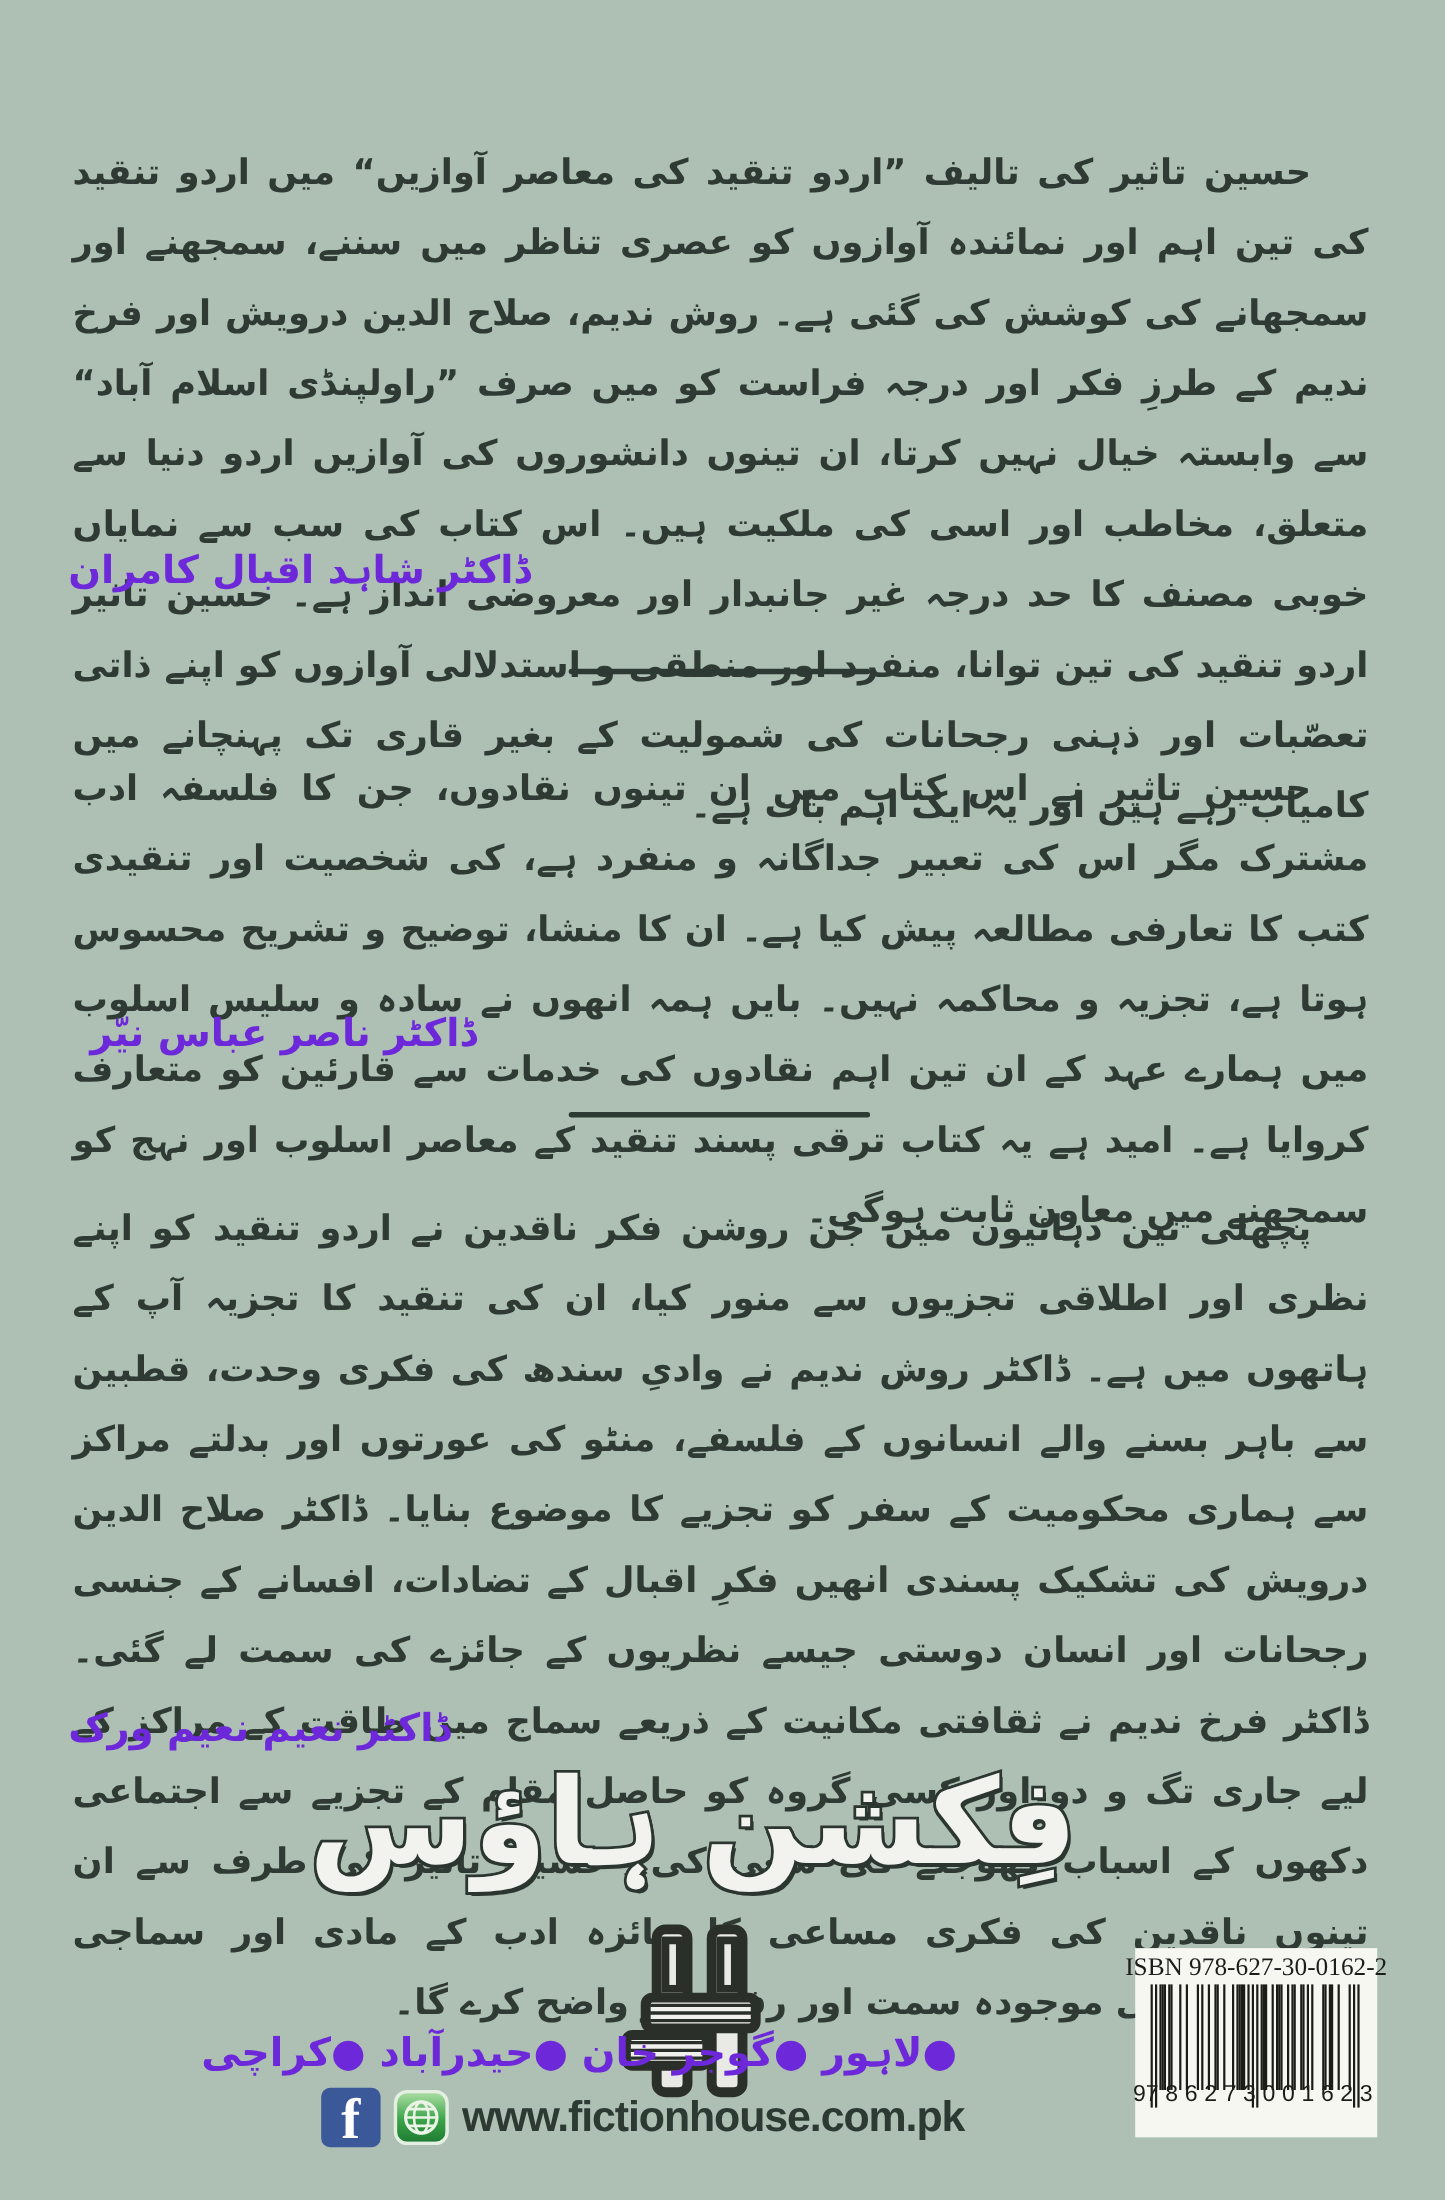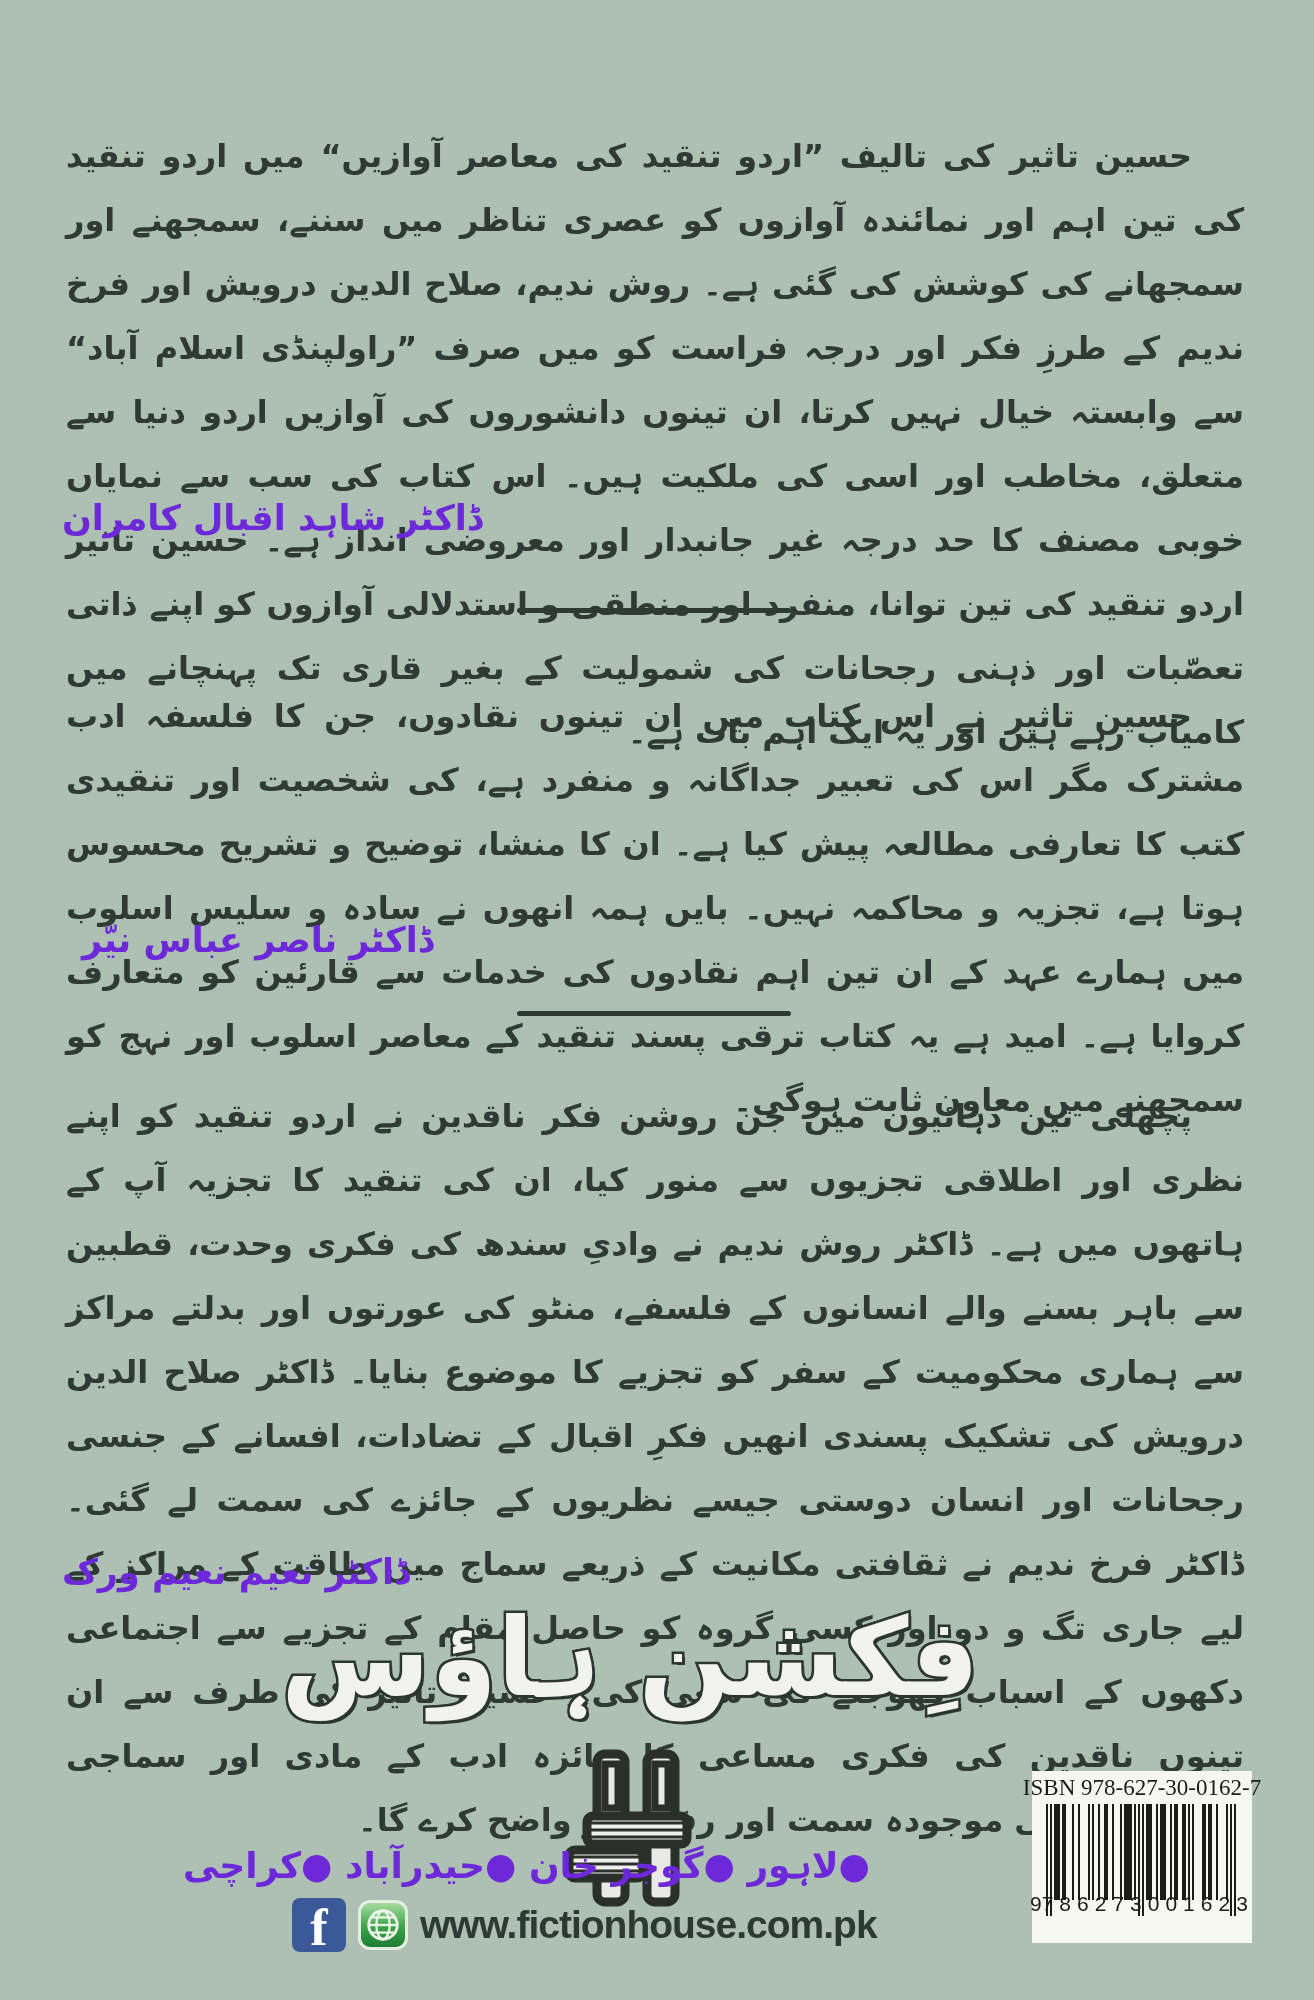--- a/index.html
+++ b/index.html
@@ -180,21 +180,21 @@
         <ellipse cx="20" cy="20" rx="7" ry="15" fill="none" stroke="#eaf5e8" stroke-width="2.5"></ellipse>
         <line x1="5" y1="20" x2="35" y2="20" stroke="#eaf5e8" stroke-width="2.5"></line>
         <line x1="7" y1="12" x2="33" y2="12" stroke="#eaf5e8" stroke-width="2.5"></line>
         <line x1="7" y1="28" x2="33" y2="28" stroke="#eaf5e8" stroke-width="2.5"></line>
       </svg>
     </div>
     <div class="social-text">www.fictionhouse.com.pk</div>
   </div>
 
   <div class="barcode-box">
-    <div class="isbn-label">ISBN 978-627-30-0162-7</div>
+    <div class="isbn-label">ISBN 978-627-30-0162-2</div>
     <div class="bars" id="bars">
       <div class="barcode-digits">
         <span class="d-left">9</span>
         <span>786273</span>
         <span>001623</span>
       </div>
     <div class="m guard" style="left: 0px;"></div>
         <div class="m guard" style="left: 4px;"></div>
         <div class="m" style="left: 8px;"></div>
         <div class="m" style="left: 10px;"></div>

